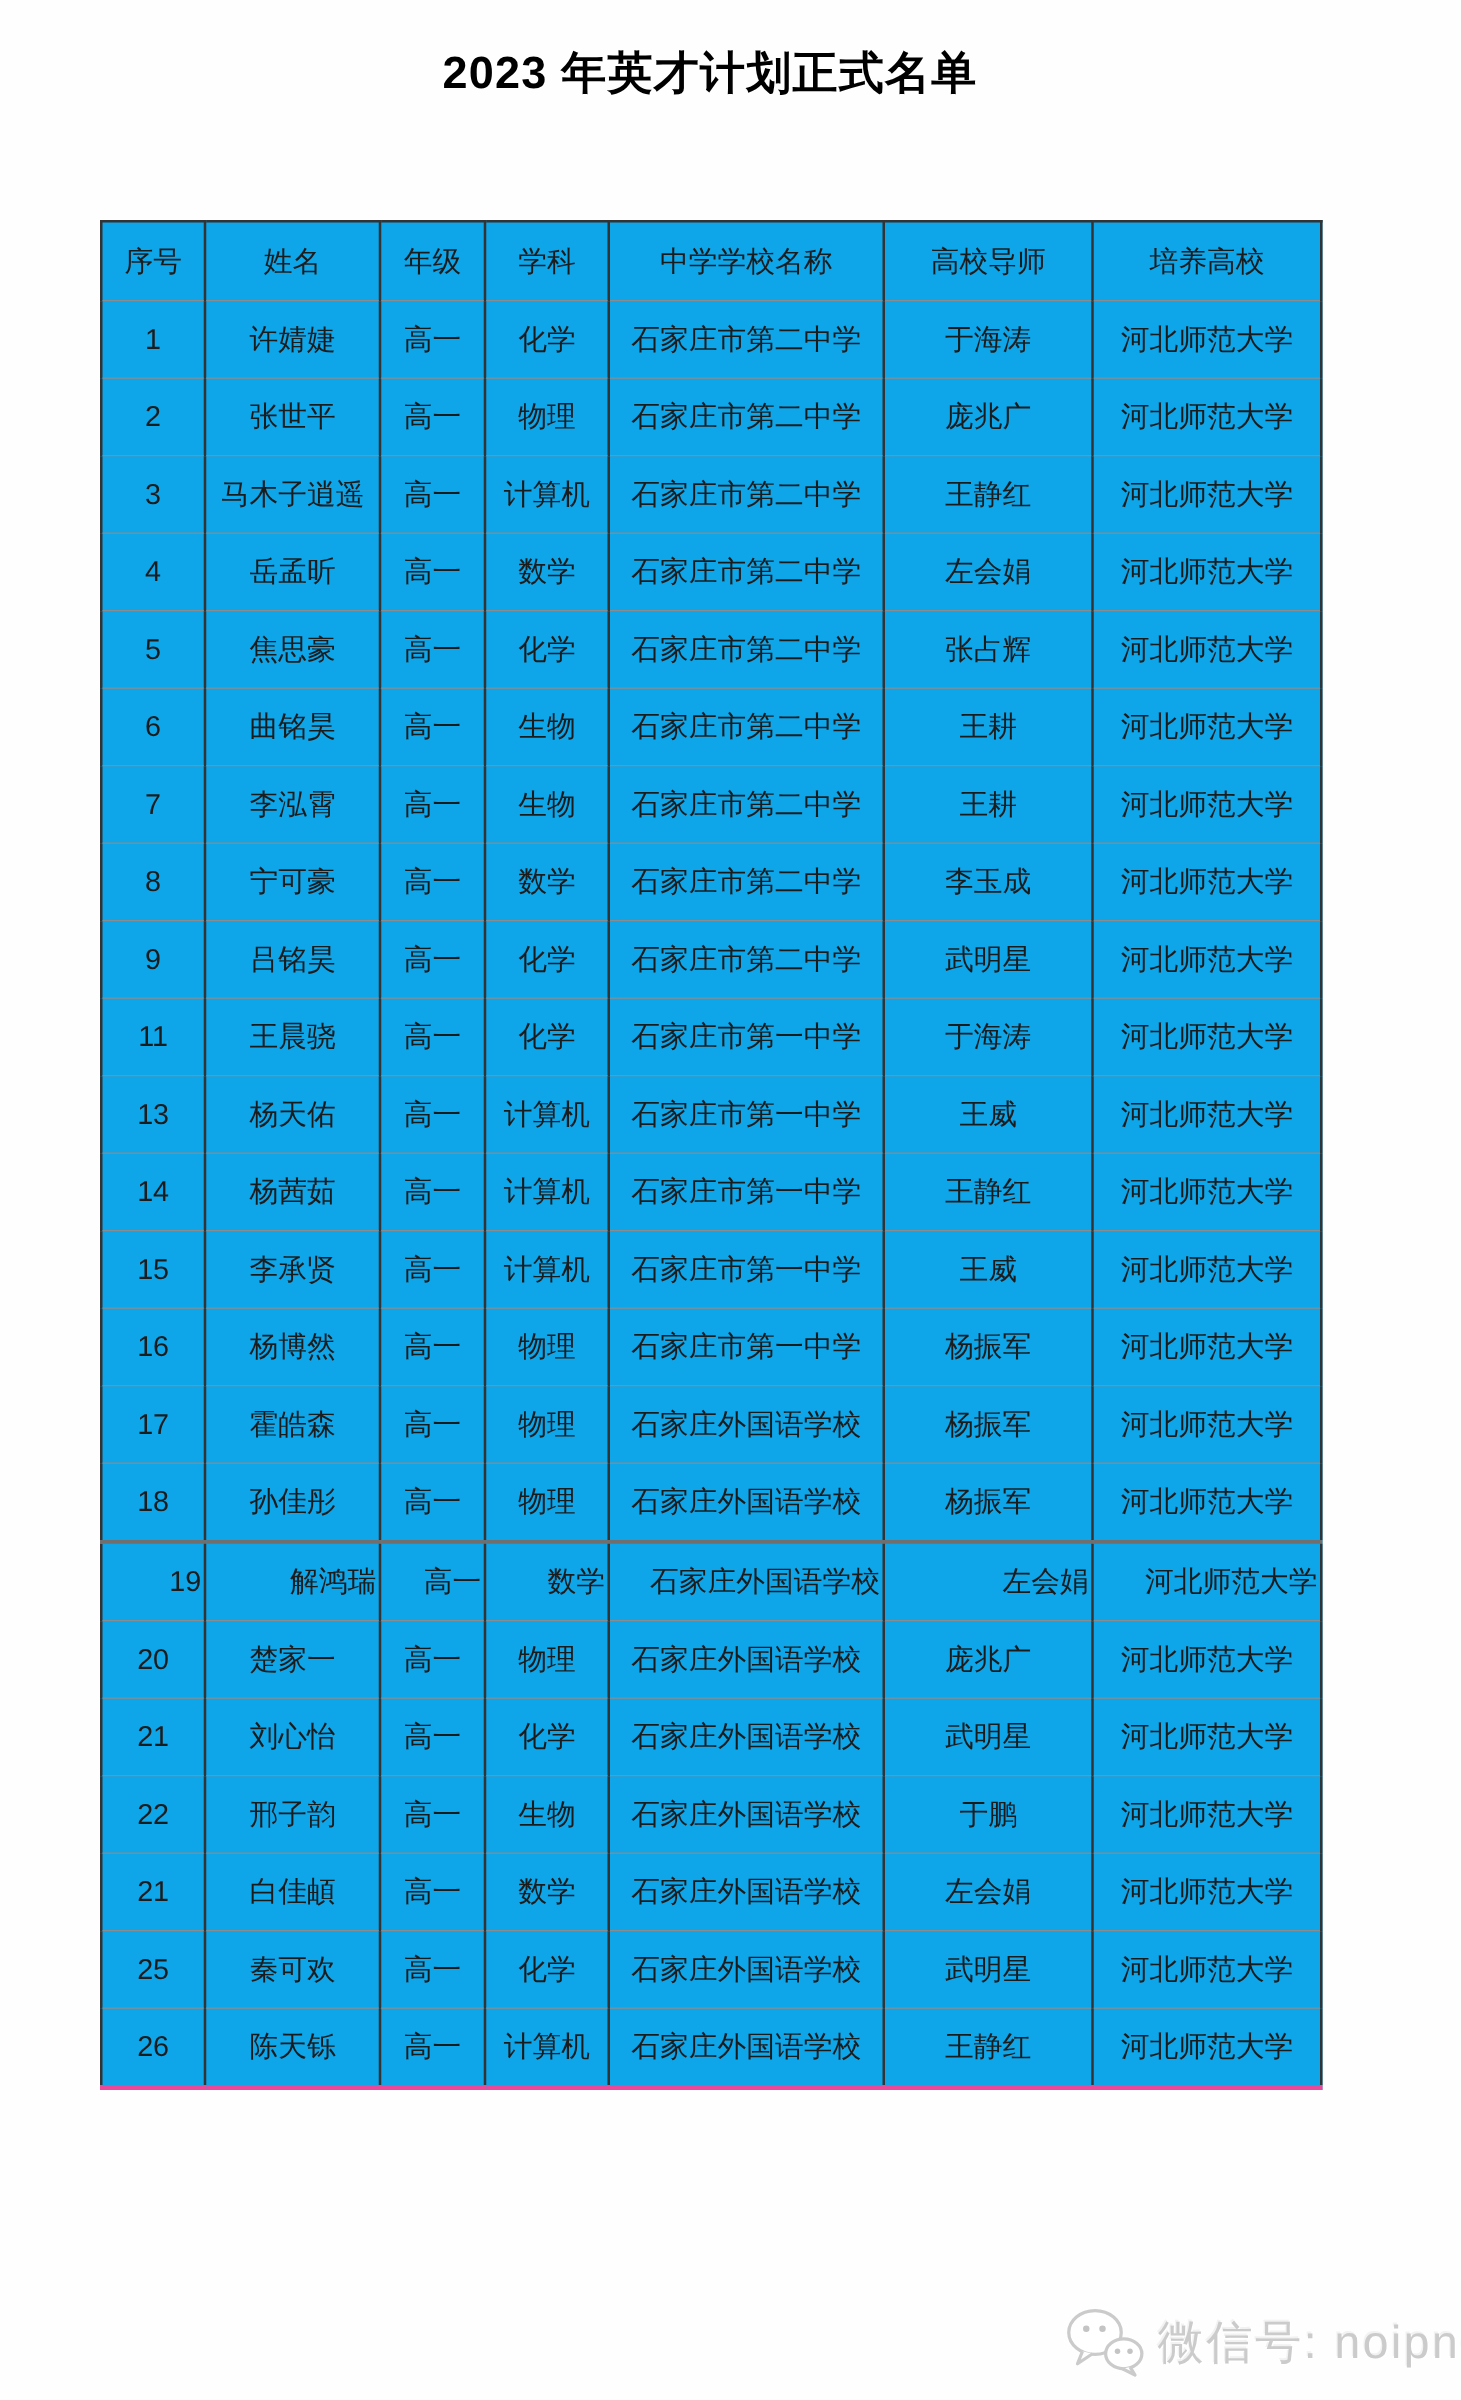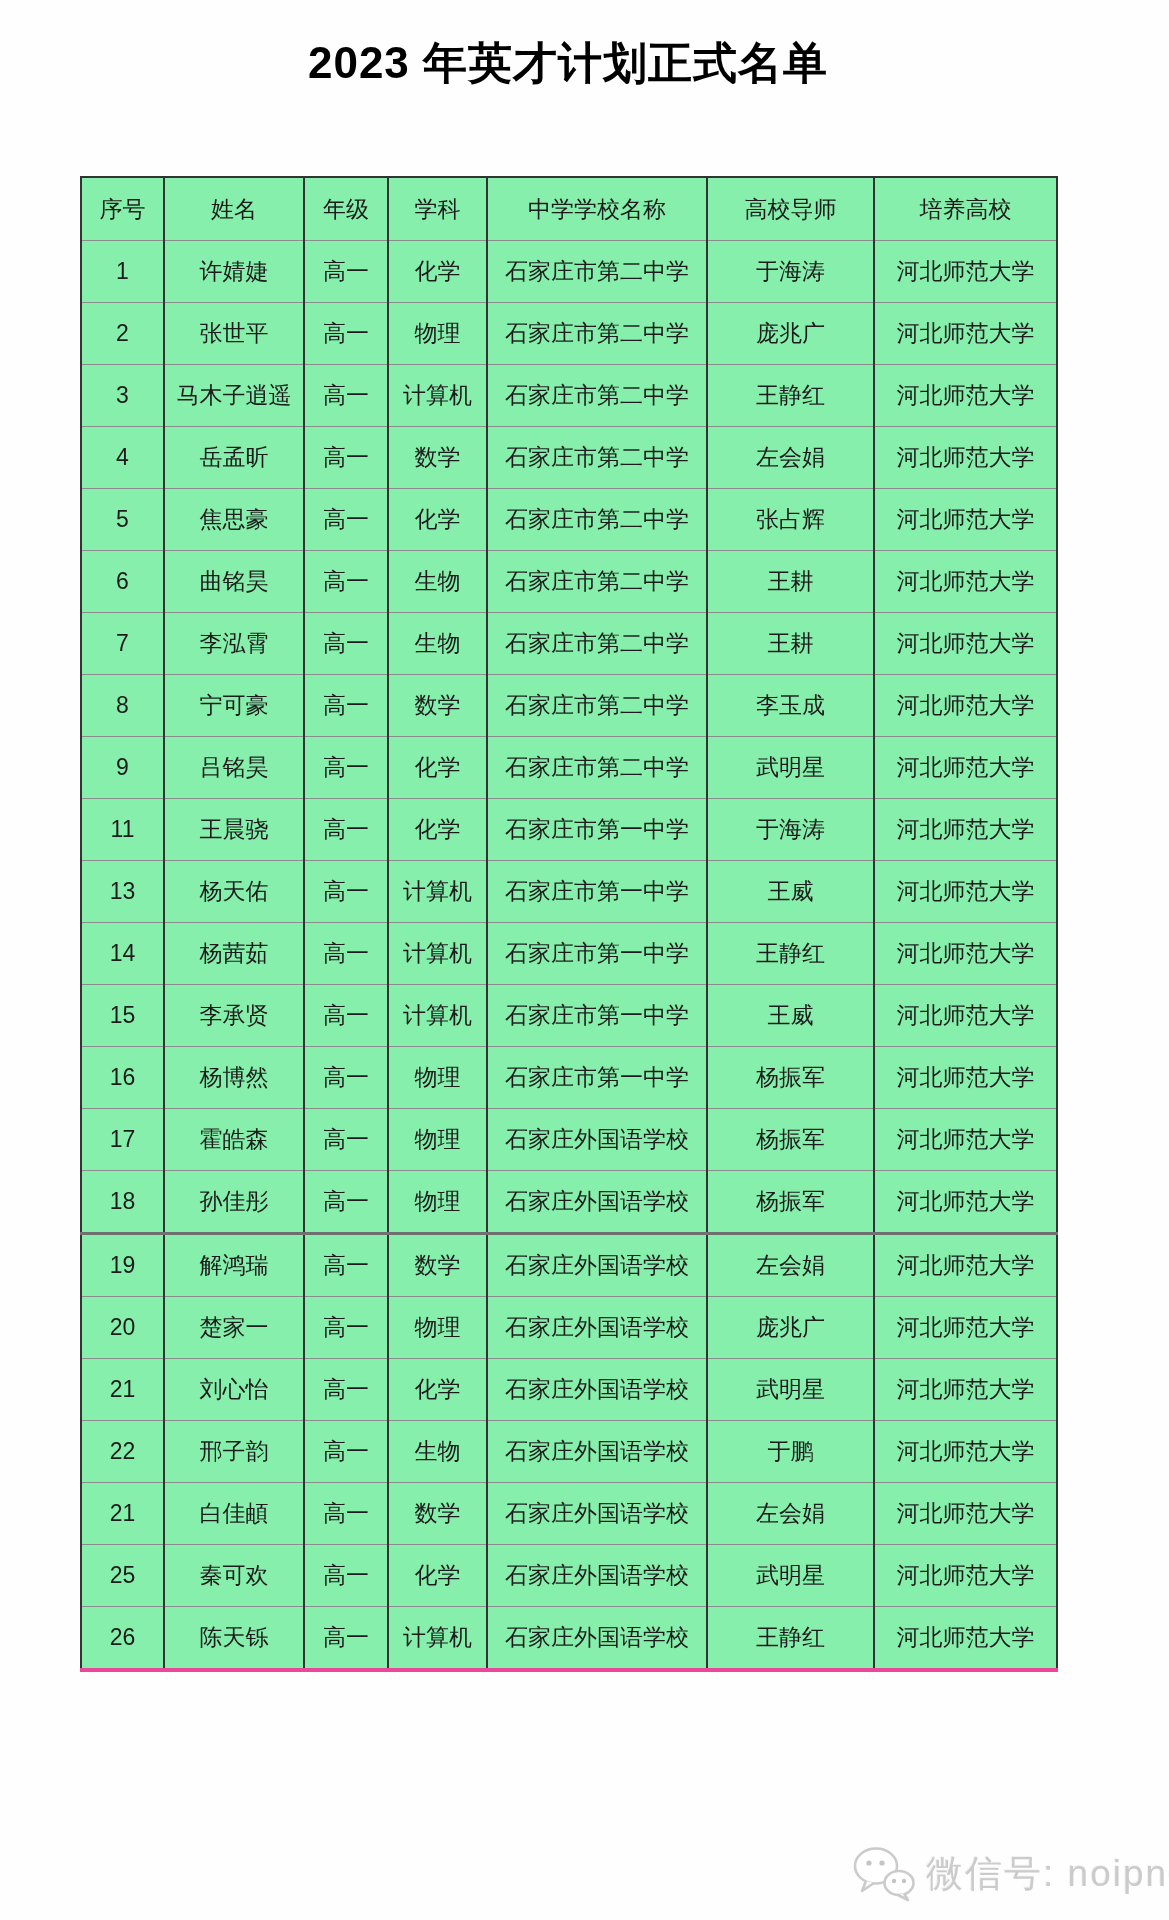--- a/index.html
+++ b/index.html
@@ -15,34 +15,34 @@
     color: #1c1c1c;
     overflow: hidden;
   }
   .doc-title {
     position: absolute;
     top: 34px;
     left: 80px;
     width: 976px;
     margin: 0;
     text-align: center;
-    font-size: 44px;
+    font-size: 36px;
     font-weight: 700;
     letter-spacing: 1px;
     color: #000000;
     font-family: "Liberation Sans", sans-serif;
   }
   table.talent-table {
     position: absolute;
     left: 80px;
     top: 176px;
     width: 976px;
     border-collapse: collapse;
     table-layout: fixed;
-    background: #86efac;
+    background: #0ea5e9;
   }
   table.talent-table col.c0 { width: 83px; }
   table.talent-table col.c1 { width: 140px; }
   table.talent-table col.c2 { width: 84px; }
   table.talent-table col.c3 { width: 99px; }
   table.talent-table col.c4 { width: 220px; }
   table.talent-table col.c5 { width: 167px; }
   table.talent-table col.c6 { width: 183px; }
   table.talent-table th,
   table.talent-table td {
@@ -67,20 +67,21 @@
   table.talent-table tbody td {
     height: 61px;
   }
   table.talent-table tbody tr:last-child td {
     border-bottom: 4px solid #ec4899;
   }
   table.talent-table tr > *:first-child { border-left: 2px solid #333333; }
   table.talent-table tr > *:last-child  { border-right: 2px solid #333333; }
   table.talent-table tbody tr.page-break td {
     border-top: 3px solid #6f6f6f;
+    text-align: right;
   }
   .watermark {
     position: absolute;
     left: 852px;
     top: 1842px;
     height: 64px;
     display: flex;
     align-items: center;
     gap: 10px;
     z-index: 5;

